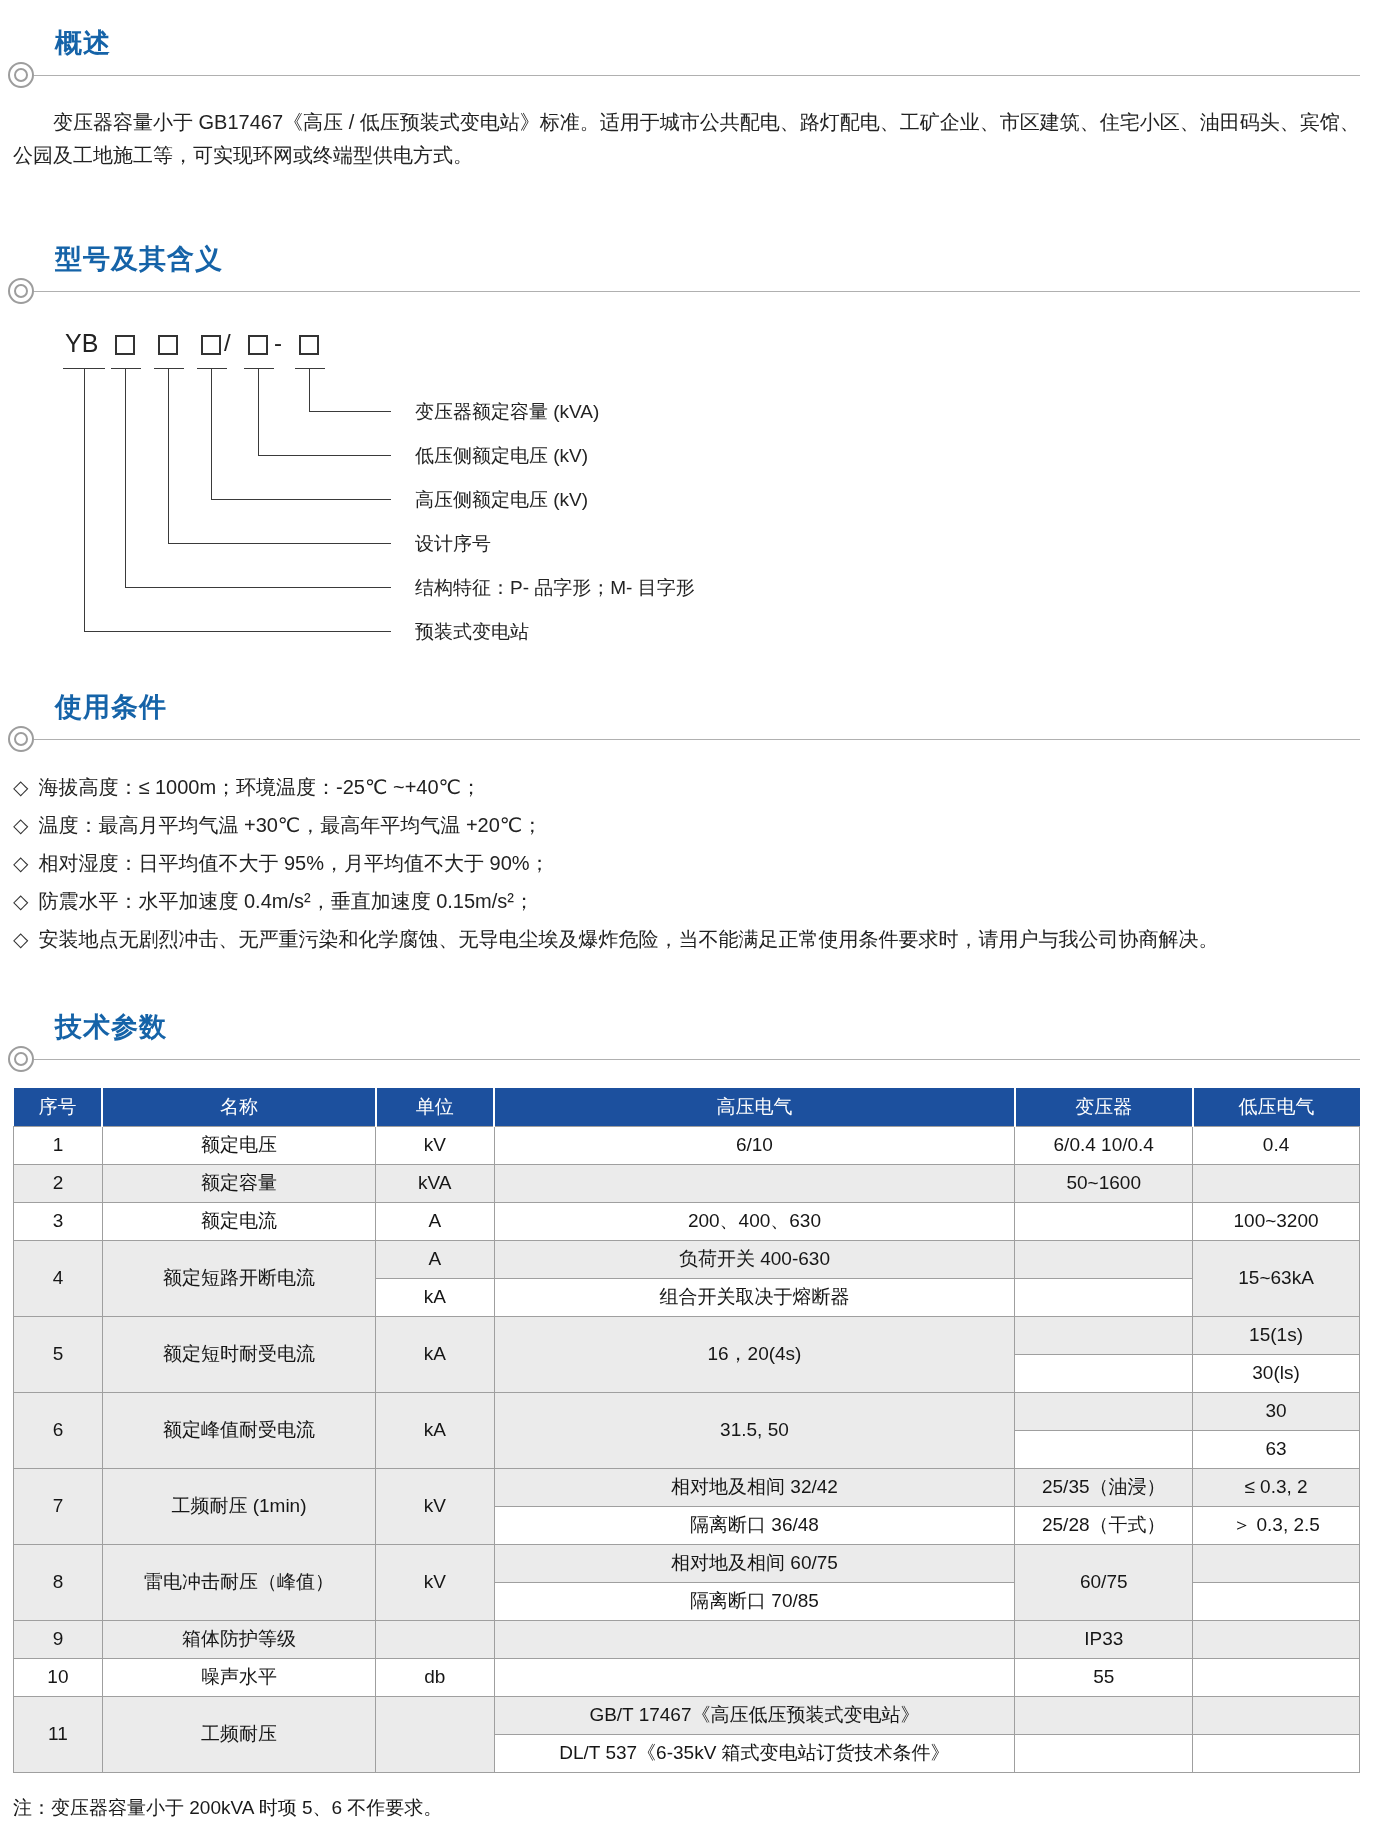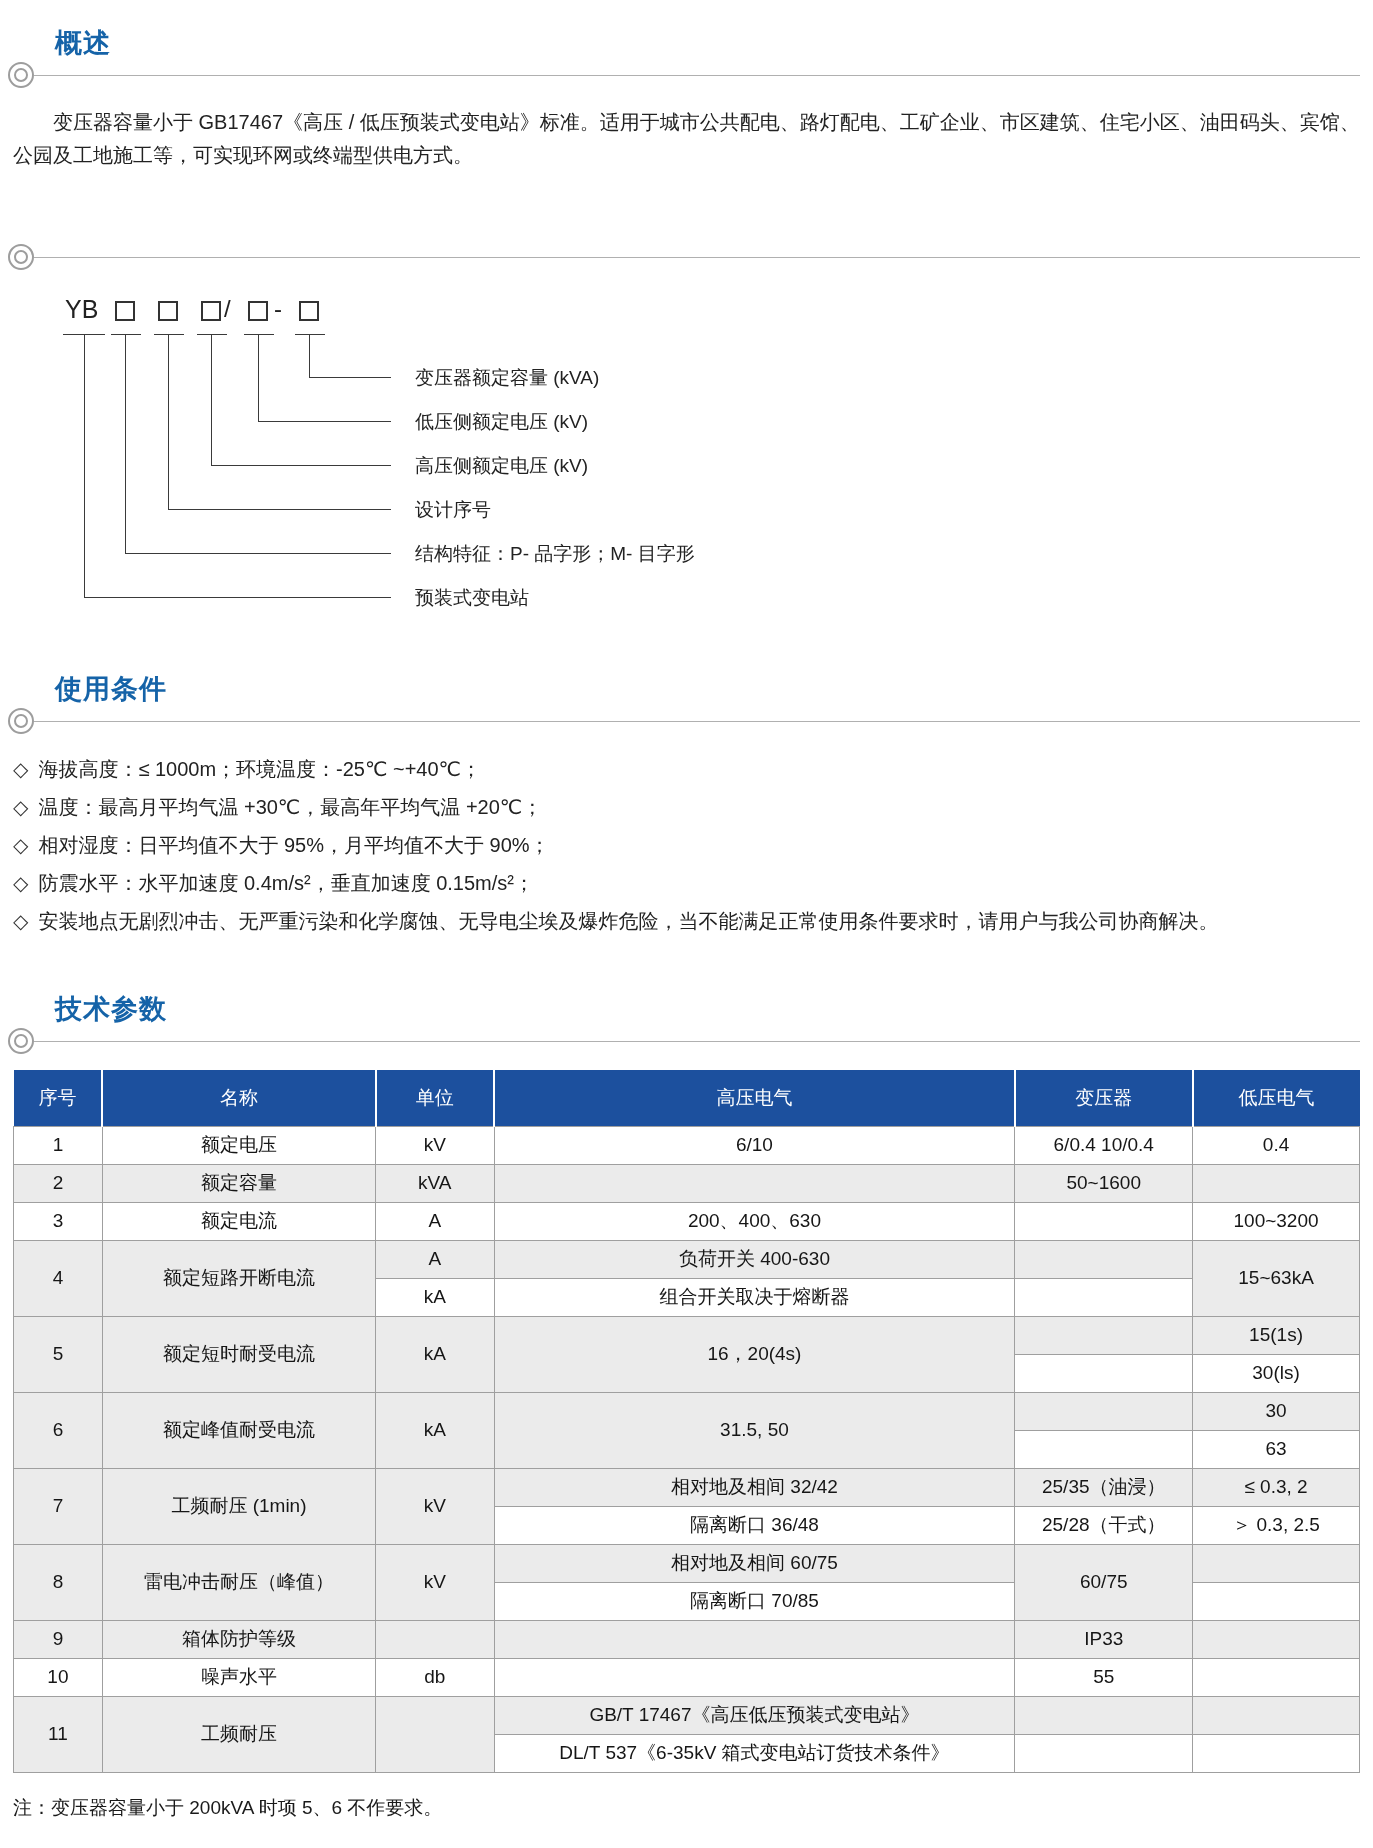--- a/index.html
+++ b/index.html
@@ -30,30 +30,30 @@
   
   .sec-model{margin-top:70px;}
   .diagram{position:relative;height:335px;margin-top:17px;}
   .diagram .prefix{position:absolute;left:52px;top:6px;font-size:25px;color:#222;}
   .mbox{position:absolute;top:12px;width:20px;height:20px;border:2px solid #333;background:#fff;}
   .msym{position:absolute;top:6px;font-size:24px;color:#222;}
   .uline{position:absolute;top:45px;height:1px;background:#3a3a3a;}
   .conn{position:absolute;border-left:1px solid #3a3a3a;border-bottom:1px solid #3a3a3a;}
   .dlabel{position:absolute;left:402px;font-size:19px;line-height:26px;color:#222;white-space:nowrap;}
   
-  .sec-cond{margin-top:48px;}
+  .sec-cond{margin-top:32px;}
   .cond-list{margin-top:14px;list-style:none;}
   .cond-list li{font-size:20px;line-height:38px;color:#222;display:flex;align-items:baseline;}
   .diamond{font-size:20px;margin-right:10px;color:#333;flex:0 0 auto;}
   
   .sec-params{margin-top:52px;}
   table.params{width:100%;border-collapse:collapse;margin-top:14px;table-layout:fixed;}
   table.params th{
     background:var(--thead-bg);color:#fff;font-weight:normal;font-size:19px;
-    height:56px;border-left:2px solid #fff;border-right:2px solid #fff;
+    height:38px;border-left:2px solid #fff;border-right:2px solid #fff;
   }
   table.params th:first-child{border-left:none;}
   table.params th:last-child{border-right:none;}
   table.params td{
     border:1px solid #9f9f9f;text-align:center;font-size:19px;height:38px;
     padding:1px 4px;vertical-align:middle;color:#161616;
   }
   td.cell-gray{background:var(--row-gray);}
   td.cell-white{background:#fff;}
   .table-note{margin-top:22px;font-size:19px;color:#1a1a1a;}
@@ -71,20 +71,21 @@
             <span class="ring-inner"></span>
           </span>
         <span class="rule-line"></span>
       </div>
     </div>
     <p class="overview-body">变压器容量小于 GB17467《高压 / 低压预装式变电站》标准。适用于城市公共配电、路灯配电、工矿企业、市区建筑、住宅小区、油田码头、宾馆、公园及工地施工等，可实现环网或终端型供电方式。</p>
   </section>
 
   <section class="sec-model">
     <div class="sec-head">
+      <h2>型号及其含义</h2>
       <div class="sec-rule">
         <span class="ring">
             <span class="ring-inner"></span>
           </span>
         <span class="rule-line"></span>
       </div>
     </div>
     <div class="diagram">
       <span class="prefix">YB</span>
       <span class="mbox" style="left:102px"></span>

